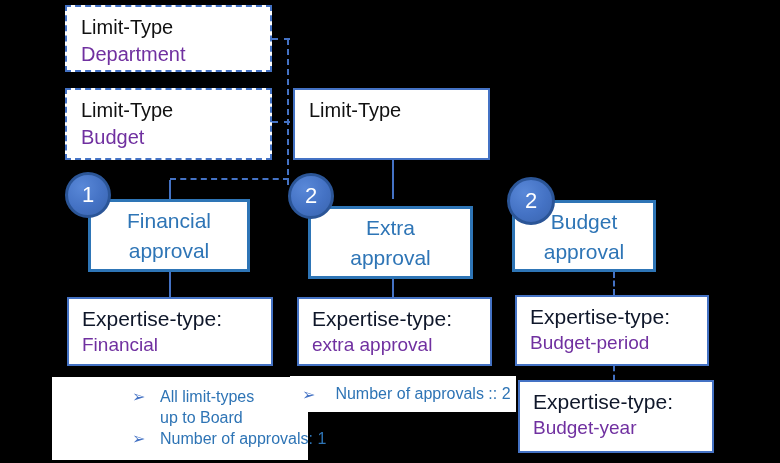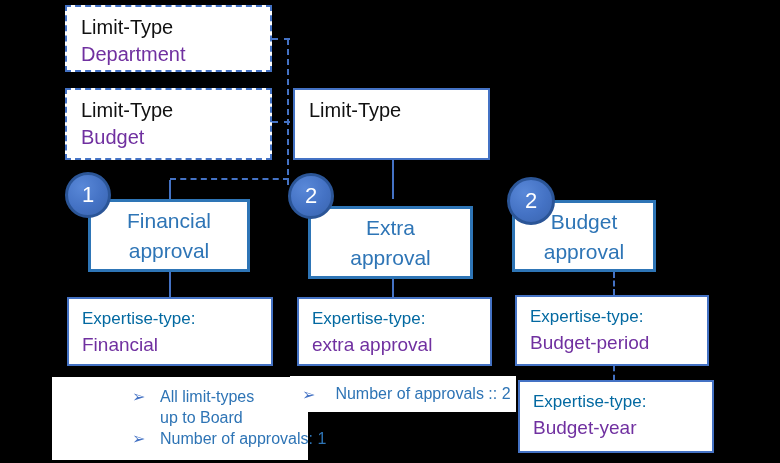--- a/index.html
+++ b/index.html
@@ -8,21 +8,21 @@
     font-family:"Liberation Sans","DejaVu Sans",sans-serif;
   }
   .box{position:absolute;background:#fff;box-sizing:border-box;}
   .lt-box{border:2px dashed #4472C4;padding:6px 0 0 14px;}
   .lt-solid{border:2px solid #4472C4;}
   .lt-label{font-size:20px;line-height:28px;color:#111;display:block;}
   .lt-value{font-size:20px;line-height:26px;color:#7030A0;display:block;}
   .appr-box{border:3px solid #2E75B6;color:#2E75B6;text-align:center;
             font-size:21px;line-height:30px;padding-top:4px;}
   .exp-box{border:2px solid #4472C4;padding:6px 0 0 13px;}
-  .exp-label{font-size:17px;line-height:27px;color:#0369a1;display:block;}
+  .exp-label{font-size:21px;line-height:27px;color:#0f172a;display:block;}
   .exp-value{font-size:19px;line-height:25px;color:#7030A0;display:block;}
   .badge{position:absolute;border-radius:50%;
          background:radial-gradient(circle at 35% 30%,#5988d8 0%,#4472C4 55%,#3a64ae 100%);
          border:3px solid #2B5597;color:#fff;display:flex;align-items:center;justify-content:center;
          font-size:22px;z-index:5;}
   .conn{position:absolute;z-index:1;}
   .vdash{border-left:2px dashed #4472C4;}
   .hdash{border-top:2px dashed #4472C4;}
   .vsolid{border-left:2px solid #4472C4;}
   .callout{background:#fff;color:#2E74B5;font-size:16px;line-height:21px;padding-top:9px;}

